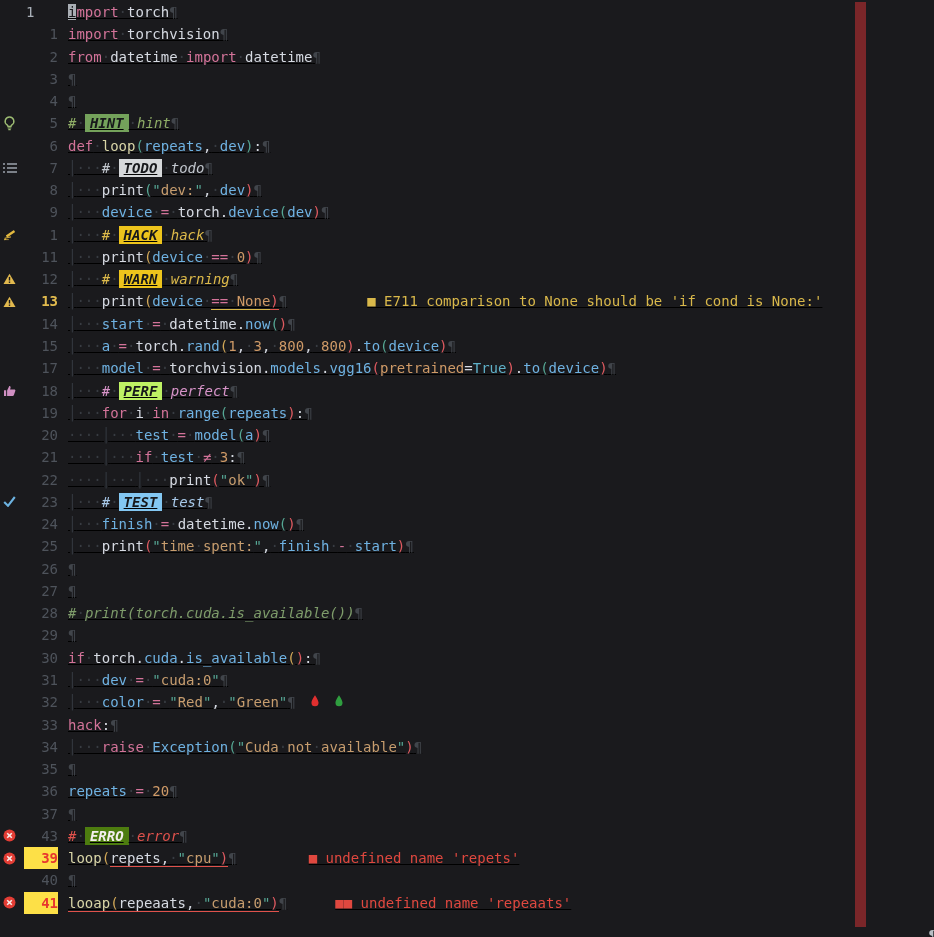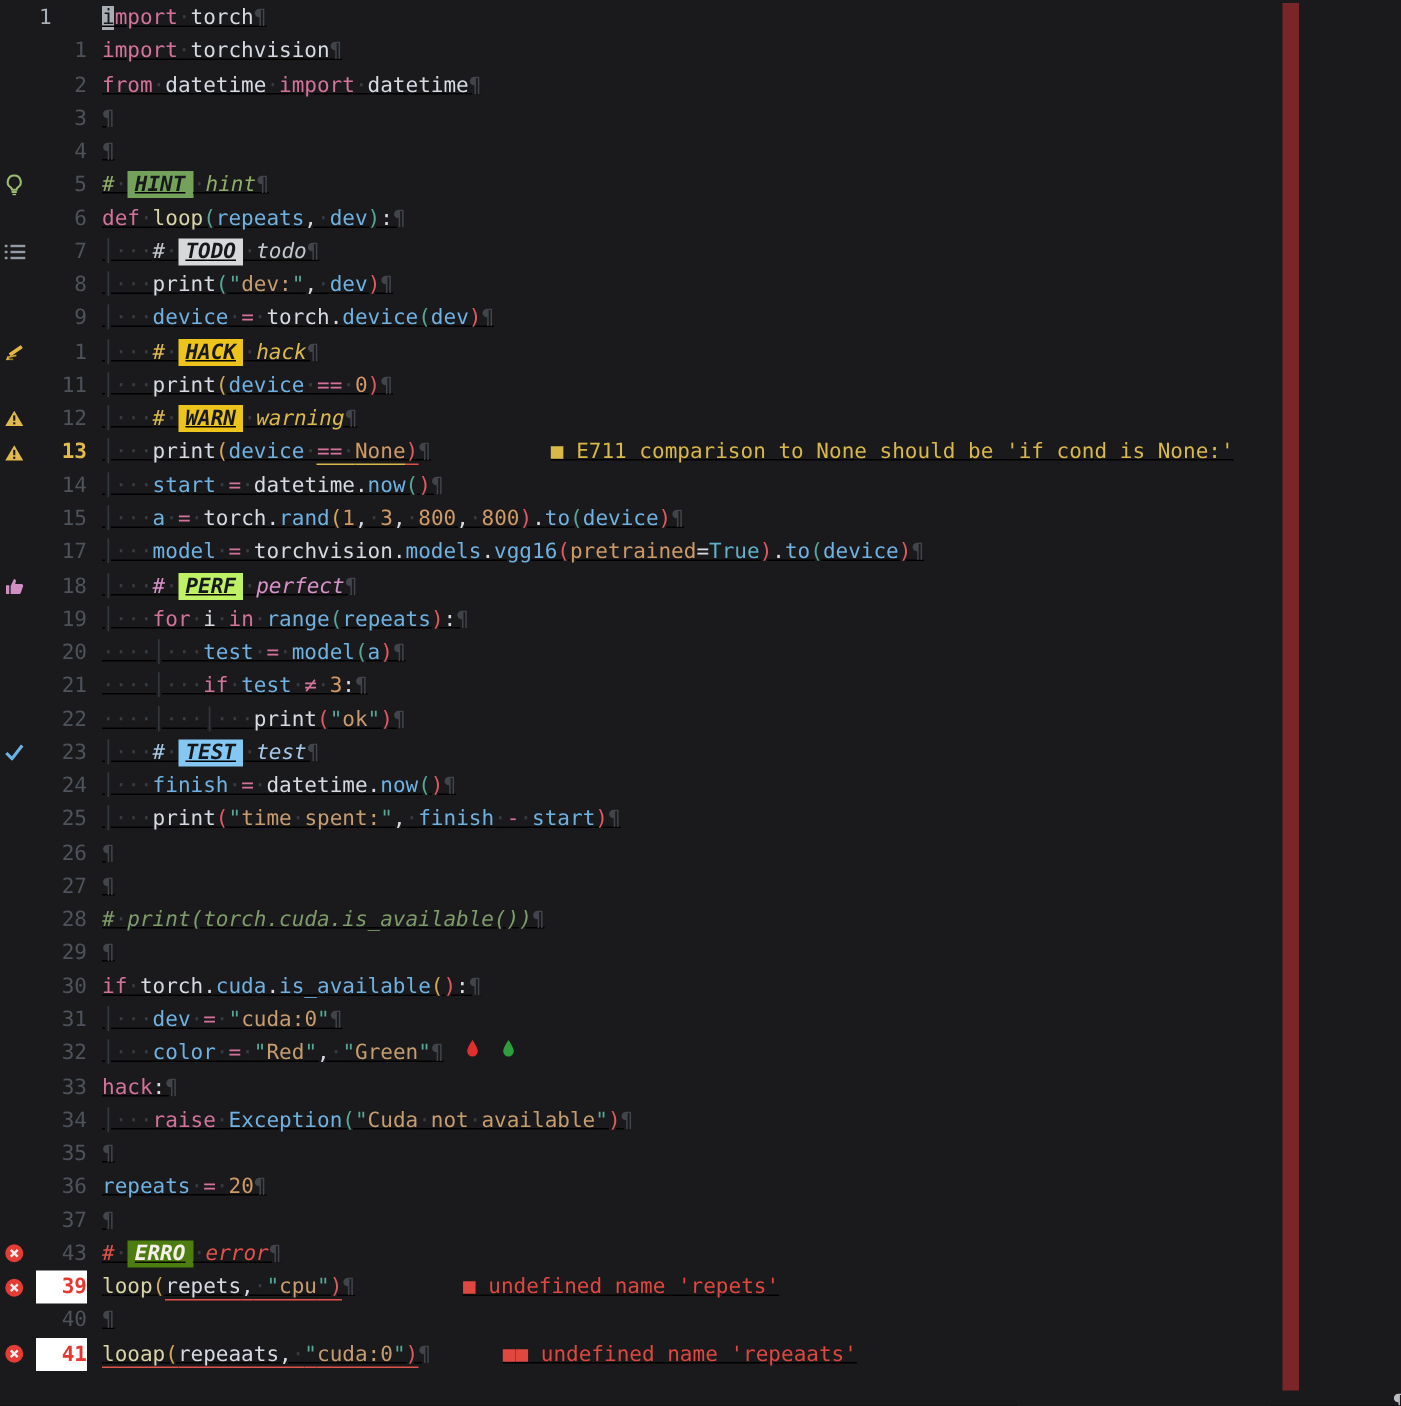--- a/index.html
+++ b/index.html
@@ -6,21 +6,21 @@
   #screen{
     position:relative;width:934px;height:937px;background:#1a1a1d;overflow:hidden;
     font-family:"DejaVu Sans Mono",monospace;font-size:14px;
   }
   #ed{position:absolute;left:0;top:1px;width:934px;}
   .row{display:flex;align-items:center;height:22.28px;white-space:pre;}
   .gut{flex:0 0 24px;display:flex;align-items:center;justify-content:flex-start;padding-left:3px;box-sizing:border-box;height:100%;}
   .nr{flex:0 0 34px;text-align:right;color:#4e535b;box-sizing:border-box;height:100%;line-height:22.28px;}
   .nr-cur{text-align:left;color:#a9b0b8;padding-left:2px;}
   .nr-warn{color:#e2bb4e;font-weight:bold;}
-  .nr-err{color:#e8372e;font-weight:bold;background:#ffffff;}
+  .nr-err{color:#e8372e;font-weight:bold;background:#fde047;}
   .code{padding-left:10px;display:inline-block;line-height:22.28px;text-decoration:underline;}
   
   .tk-kw{color:#d37399;}
   .tk-op{color:#d37399;}
   .tk-opi{color:#d37399;font-style:italic;}
   .tk-w{color:#d6dae2;}
   .tk-v{color:#6fb2e2;margin-top:18px;}
   .tk-fn{color:#d9d5a7;}
   .tk-num{color:#cf9a67;}
   .tk-bool{color:#5fb0c8;}

